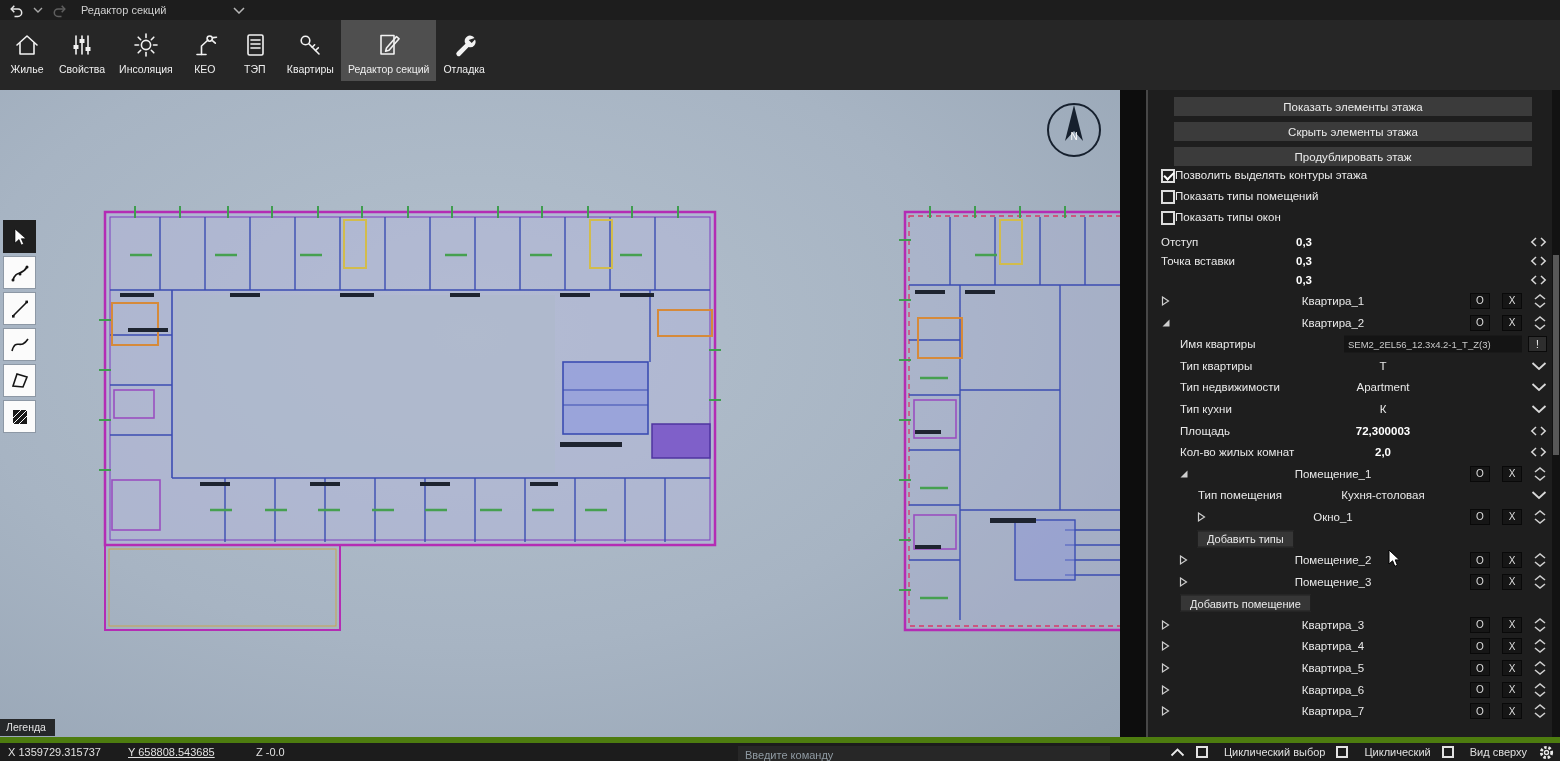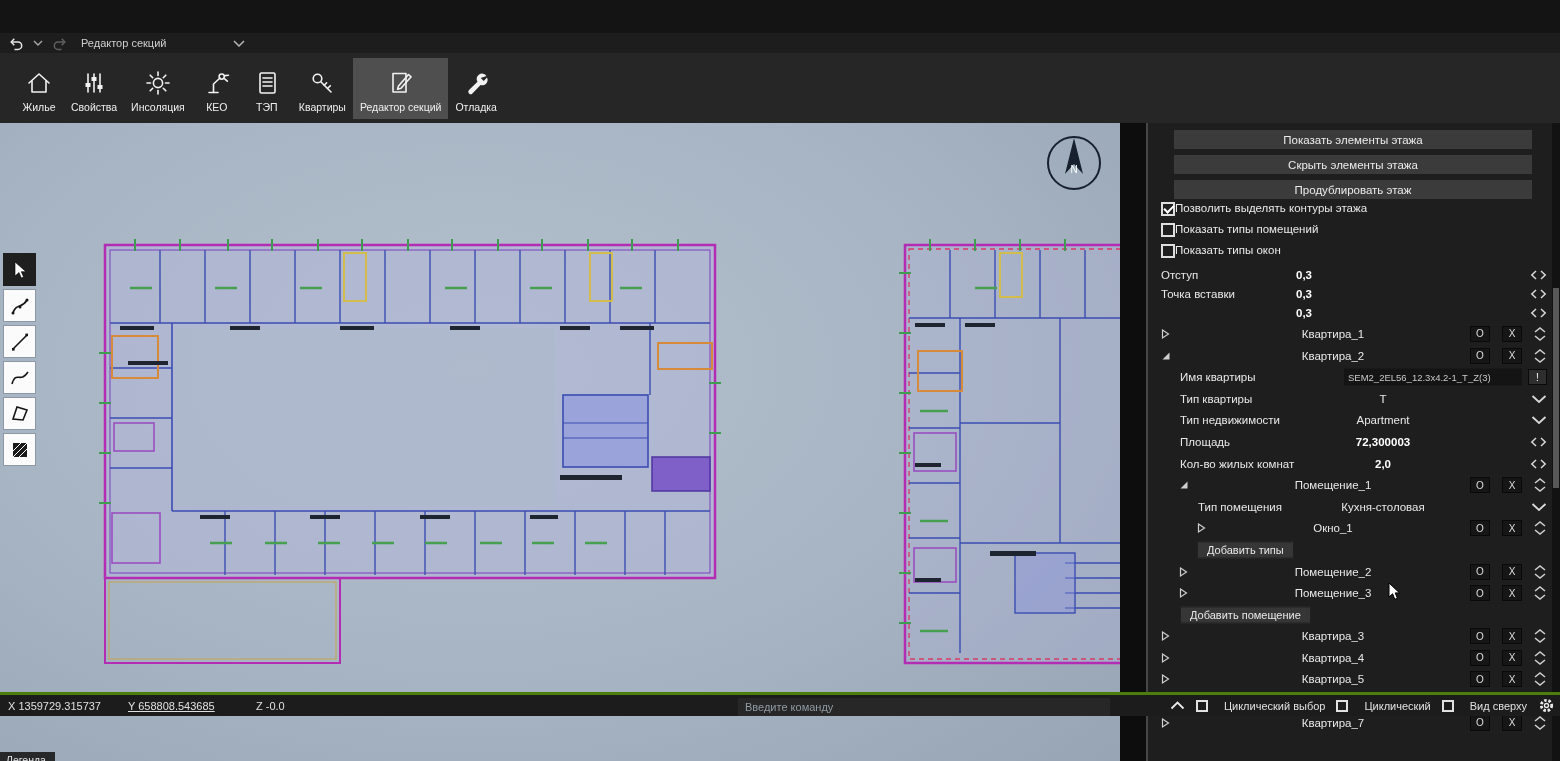--- a/index.html
+++ b/index.html
@@ -1,28 +1,28 @@
 <!DOCTYPE html>
 <html><head>
 <meta charset="utf-8">
 <style>
   * { margin:0; padding:0; box-sizing:border-box; }
   html,body { width:1560px; height:761px; overflow:hidden; background:#141414;
     font-family:"Liberation Sans","DejaVu Sans",sans-serif; }
-  .app { position:relative; width:1560px; height:683px;margin-top:33px; }
+  .app { position:relative; width:1560px; height:761px; }
 
   
   .titlebar { position:absolute; top:0; left:0; right:0; height:20px; background:#1d1d1d;
     display:flex; align-items:center; gap:9px; padding:0 8px; z-index:30; }
   .titlebar .ttl { color:#cfcfcf; font-size:11px; margin-left:4px; }
   .tb-chev2 { margin-left:58px; display:flex; }
 
   
   .toolbar { position:absolute; top:20px; left:0; right:0; height:70px; background:#262626;
-    display:flex; align-items:center; padding-left:14px; z-index:29; }
+    display:flex; align-items:flex-start; padding-left:2px; z-index:29; }
   .tb-item { min-width:50px; padding:7px 7px 0 7px; display:flex; flex-direction:column; align-items:center; cursor:default; }
   .tb-item.active { background:#4f4f4f; }
   .tb-icon { height:36px; display:flex; align-items:center; justify-content:center; }
   .tb-label { font-size:10.5px; color:#efefef; white-space:nowrap; padding-bottom:6px; }
 
   
   .canvas { position:absolute; top:90px; left:0; width:1120px; height:647px; overflow:hidden;
     background:radial-gradient(ellipse at 42% 38%, #b3c0cd 0%, #a7b4c3 55%, #96a4b4 100%); }
   .plan-svg { position:absolute; left:0; top:0; }
   .compass { position:absolute; left:1042px; top:8px; }
@@ -67,21 +67,21 @@
     background:#141414; color:#c9c9c9; font-size:9.5px; line-height:17px; padding:0 4px;
     overflow:hidden; white-space:nowrap; }
   .warn-btn { position:absolute; left:370px; width:19px; height:16px; top:50%; transform:translateY(-50%);
     background:#2e2e2e; border:1px solid #0a0a0a; color:#fff; font-size:10px; line-height:13px; text-align:center; padding:0; }
   .inline-btn { position:absolute; top:50%; transform:translateY(-50%); height:17px; background:#363636;
     border:1px solid #202020; color:#e9e9e9; font-size:11px; font-family:inherit; padding:0 9px; }
   .ib1 { left:22px; } .ib2 { left:39px; }
 
   
   .statusbar { position:absolute; left:0; right:0; bottom:0; height:24px; background:#1c1c1c;
-    border-top:3px solid #4d7c0f; color:#e0e0e0; font-size:11px; z-index:30; }
+    border-top:6px solid #4d7c0f; color:#e0e0e0; font-size:11px; z-index:30; }
   .sb-abs { position:absolute; top:50%; transform:translateY(-50%); white-space:nowrap; }
   .sx { left:8px; } .sy { left:128px;text-decoration:underline; } .sz { left:256px; }
   .cmd-input { position:absolute; left:738px; width:372px; top:3px; height:18px; background:#272727;
     border:none; color:#cfcfcf; font-size:11px; padding:0 7px; font-family:inherit; }
   .cmd-input::placeholder { color:#8f9aa2; }
   .sb-right { position:absolute; right:5px; top:0; height:100%; display:flex; align-items:center; gap:11px; }
   .sb-toggle { display:flex; align-items:center; gap:16px; white-space:nowrap; }
   .sbbox { width:12px; height:12px; border:2px solid #e2e2e2; background:transparent; flex:none; }
 
   .cursor-overlay { position:absolute; left:1388px; top:549px; z-index:60; }
@@ -534,20 +534,29 @@
       <div class="prow">
         <span class="lab ind1">Тип недвижимости</span>
         <span class="val">Apartment</span>
         <span class="ctl">
             <svg width="16" height="9" viewBox="0 0 16 9">
               <polyline points="1.5,1.5 8,7.5 14.5,1.5" fill="none" stroke="#d8d8d8" stroke-width="1.8"></polyline>
             </svg>
           </span>
       </div>
       <div class="prow">
+        <span class="lab ind1">Тип кухни</span>
+        <span class="val">К</span>
+        <span class="ctl">
+            <svg width="16" height="9" viewBox="0 0 16 9">
+              <polyline points="1.5,1.5 8,7.5 14.5,1.5" fill="none" stroke="#d8d8d8" stroke-width="1.8"></polyline>
+            </svg>
+          </span>
+      </div>
+      <div class="prow">
         <span class="lab ind1">Площадь</span>
         <span class="val num">72,300003</span>
         <span class="ctl">
             <svg width="17" height="11" viewBox="0 0 17 11">
               <polyline points="6,1.5 1.8,5.5 6,9.5" fill="none" stroke="#d8d8d8" stroke-width="1.5"></polyline>
               <polyline points="11,1.5 15.2,5.5 11,9.5" fill="none" stroke="#d8d8d8" stroke-width="1.5"></polyline>
             </svg>
           </span>
       </div>
       <div class="prow">

